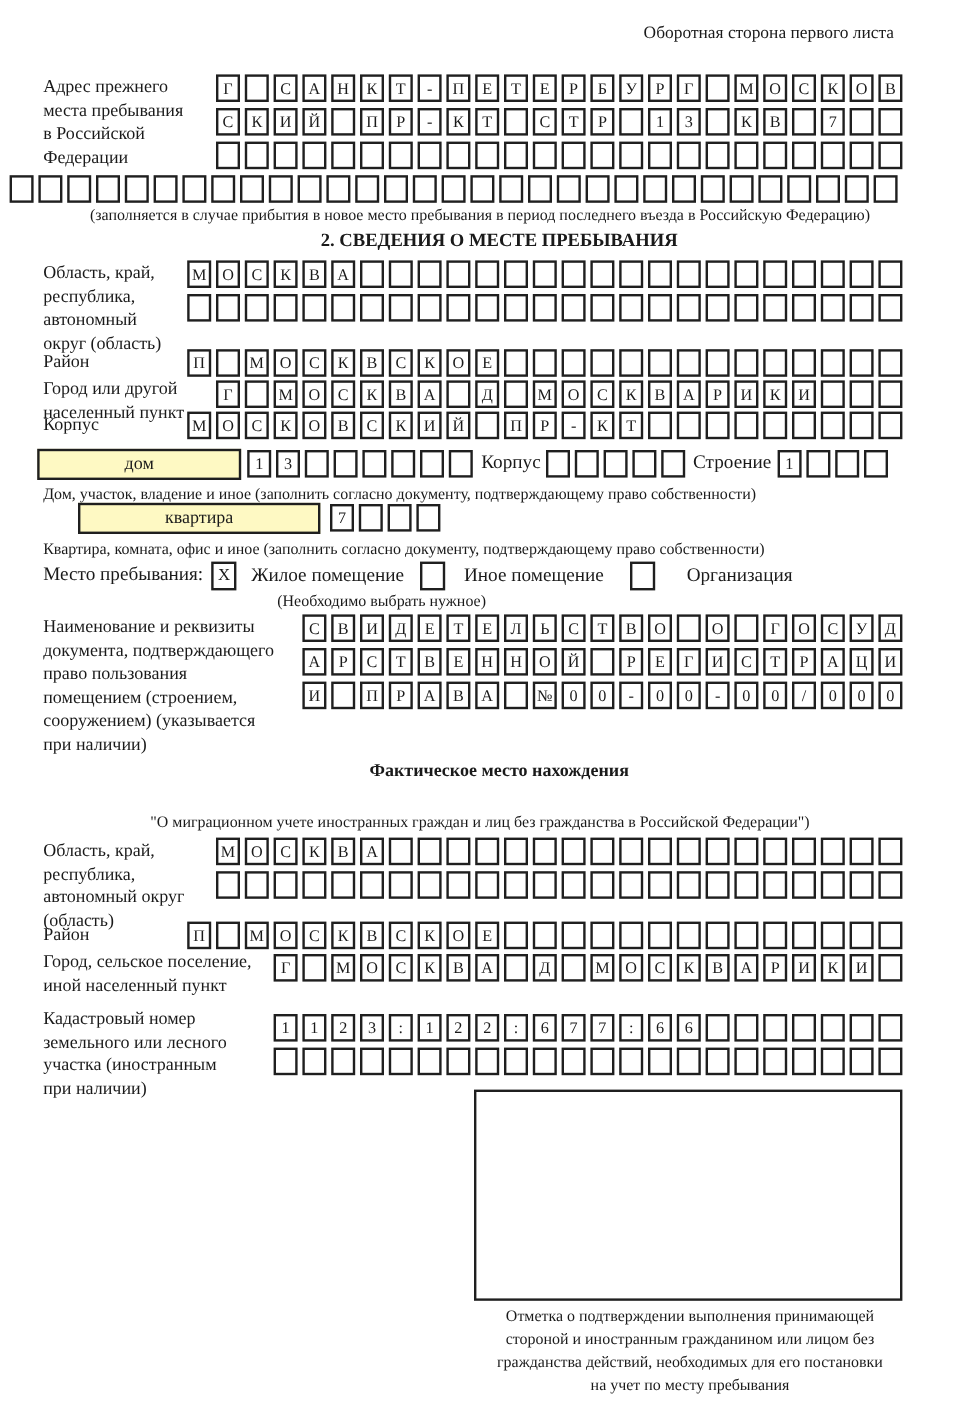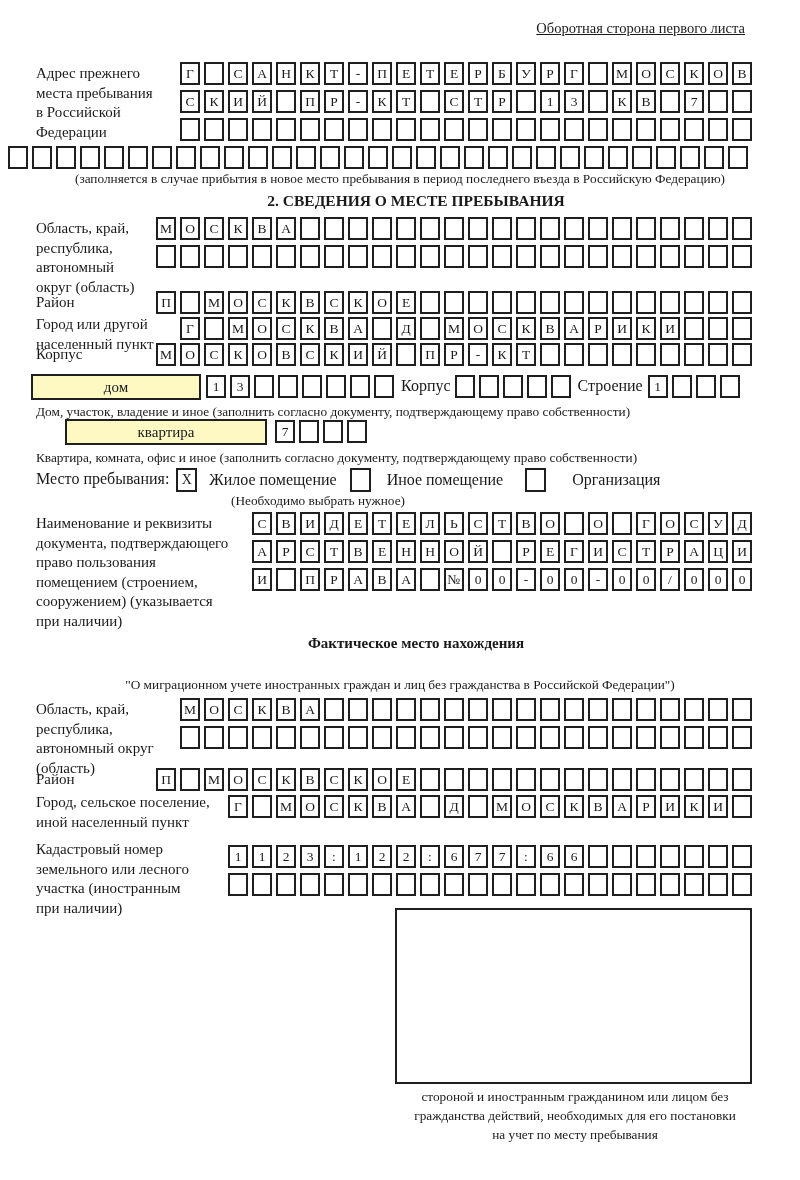--- a/index.html
+++ b/index.html
@@ -30,21 +30,21 @@
     font-size:14px;background:#fff;flex-shrink:0;
   }
   .opt{display:flex;align-items:center;}
   .stamp-box{border:2px solid #1f1f1f;background:#fff;}
 </style>
 </head>
 <body>
 
 <div class="page">
 
-  <div class="abs corner-note" style="top:20px;right:55px;text-decoration:underline;">Оборотная сторона первого листа</div>
+  <div class="abs corner-note" style="top:20px;right:55px;">Оборотная сторона первого листа</div>
 
   <div class="abs lbl" style="top:64px;left:36px;width:145px;">
       <div>Адрес прежнего</div>
       <div>места пребывания</div>
       <div>в Российской</div>
       <div>Федерации</div>
     </div>
   <div class="abs box-row" style="top:62px;left:180px;">
       <span class="cell">Г</span>
       <span class="cell"></span>
@@ -616,18 +616,19 @@
       <span class="cell"></span>
       <span class="cell"></span>
       <span class="cell"></span>
       <span class="cell"></span>
       <span class="cell"></span>
       <span class="cell"></span>
     </div>
 
   <div class="abs stamp-box" style="top:908px;left:395px;width:353px;height:172px;"></div>
   <div class="abs note" style="top:1087px;left:383px;width:384px;text-align:center;line-height:19px;">
+      <div>Отметка о подтверждении выполнения принимающей</div>
       <div>стороной и иностранным гражданином или лицом без</div>
       <div>гражданства действий, необходимых для его постановки</div>
       <div>на учет по месту пребывания</div>
     </div>
 
 </div>
 
 </body></html>

